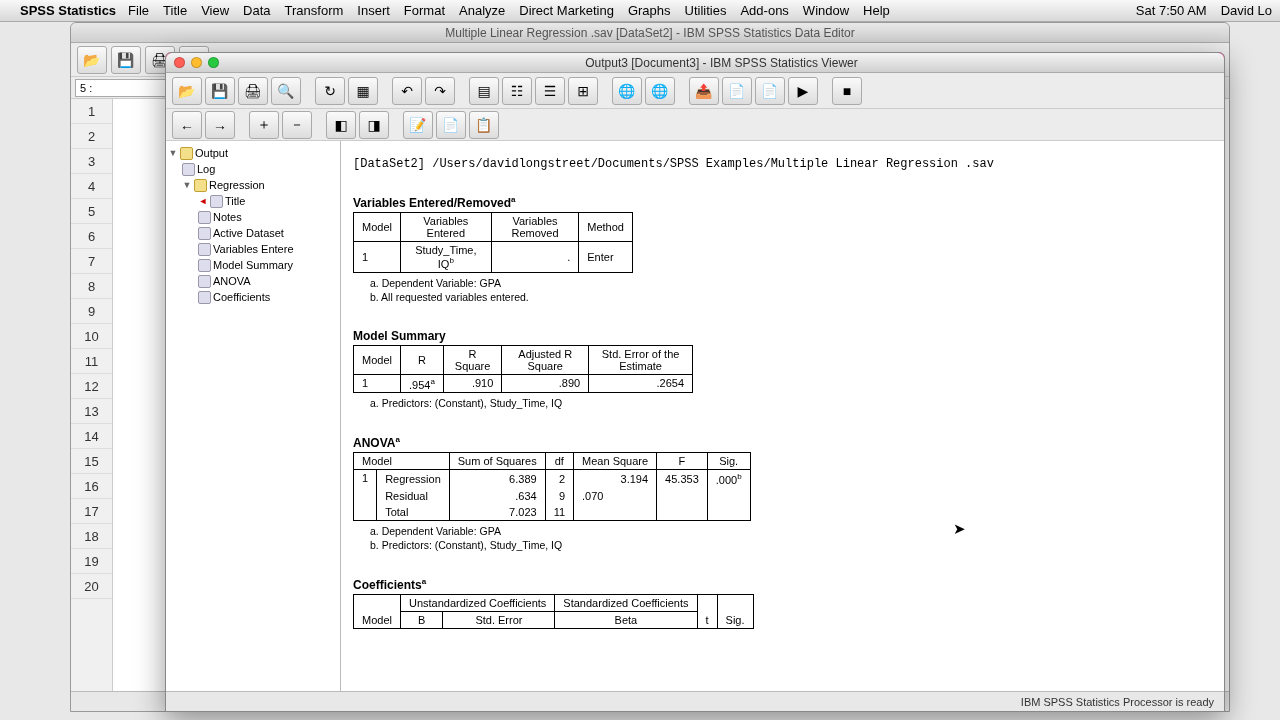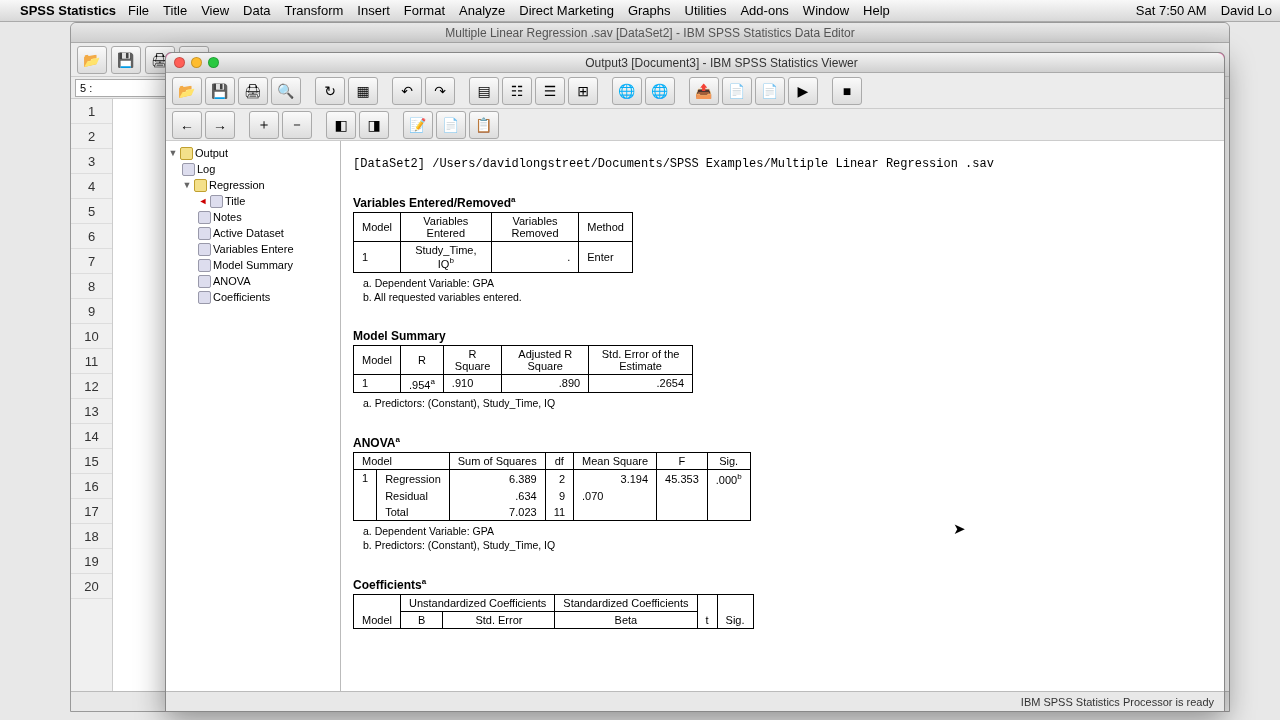--- a/index.html
+++ b/index.html
@@ -41,21 +41,21 @@
 .tree-icon { width: 13px; height: 13px; background: #f4e08a; border: 1px solid #c0a030; border-radius: 2px; flex-shrink: 0; }
 .tree-icon.log { background: #dde; border-color: #99a; }
 .outline .lvl1 { padding-left: 14px; } .outline .lvl2 { padding-left: 30px; }
 .content { flex: 1; background: #fff; overflow: auto; padding: 16px 12px; font-family: "Helvetica", Arial, sans-serif; }
 .dataset-line { font-family: "Courier New", monospace; font-size: 12px; margin-bottom: 24px; }
 .tbl-title { font-weight: bold; text-align: left; font-size: 12px; margin-bottom: 2px; }
 .spss-table { border-collapse: collapse; font-size: 11px; margin-bottom: 4px; }
 .spss-table th, .spss-table td { border: 1px solid #000; padding: 2px 8px; text-align: center; }
 .spss-table th { font-weight: normal; background: #fff; }
 .spss-table .rh { text-align: left; }
-.footnote { font-size: 10.5px; margin-left: 10px; margin-bottom: 2px; }
+.footnote { font-size: 10.5px; margin-left: 17px; margin-bottom: 2px; }
 .sup { font-size: 8px; vertical-align: super; }
 .block { margin-bottom: 26px; }
 .viewer .status { height: 20px; background: #e8e8e8; border-top: 1px solid #bbb; font-size: 11px; display: flex; justify-content: flex-end; align-items: center; padding: 0 10px; color: #333; }
 .cursor { position: absolute; left: 953px; top: 520px; font-size: 15px; color: #000; pointer-events: none; }
 </style>
 </head>
 <body>
 
 <div class="mac-menubar">
   <span class="apple"></span>
@@ -245,21 +245,21 @@
               <tr>
             <th>Model</th>
             <th>R</th>
             <th>R Square</th>
             <th>Adjusted R Square</th>
             <th>Std. Error of the Estimate</th>
           </tr>
           <tr>
             <td class="rh">1</td>
             <td style="text-align:right"><span>.954</span><span class="sup">a</span></td>
-            <td style="text-align:left">.910</td>
+            <td style="text-align:right">.910</td>
             <td style="text-align:right">.890</td>
             <td style="text-align:right">.2654</td>
           </tr>
         </tbody>
           </table>
         <div class="footnote">a. Predictors: (Constant), Study_Time, IQ</div>
       </div>
 
       <div class="block" style="width:460px">
         <div class="tbl-title"><span>ANOVA</span><span class="sup">a</span></div>

